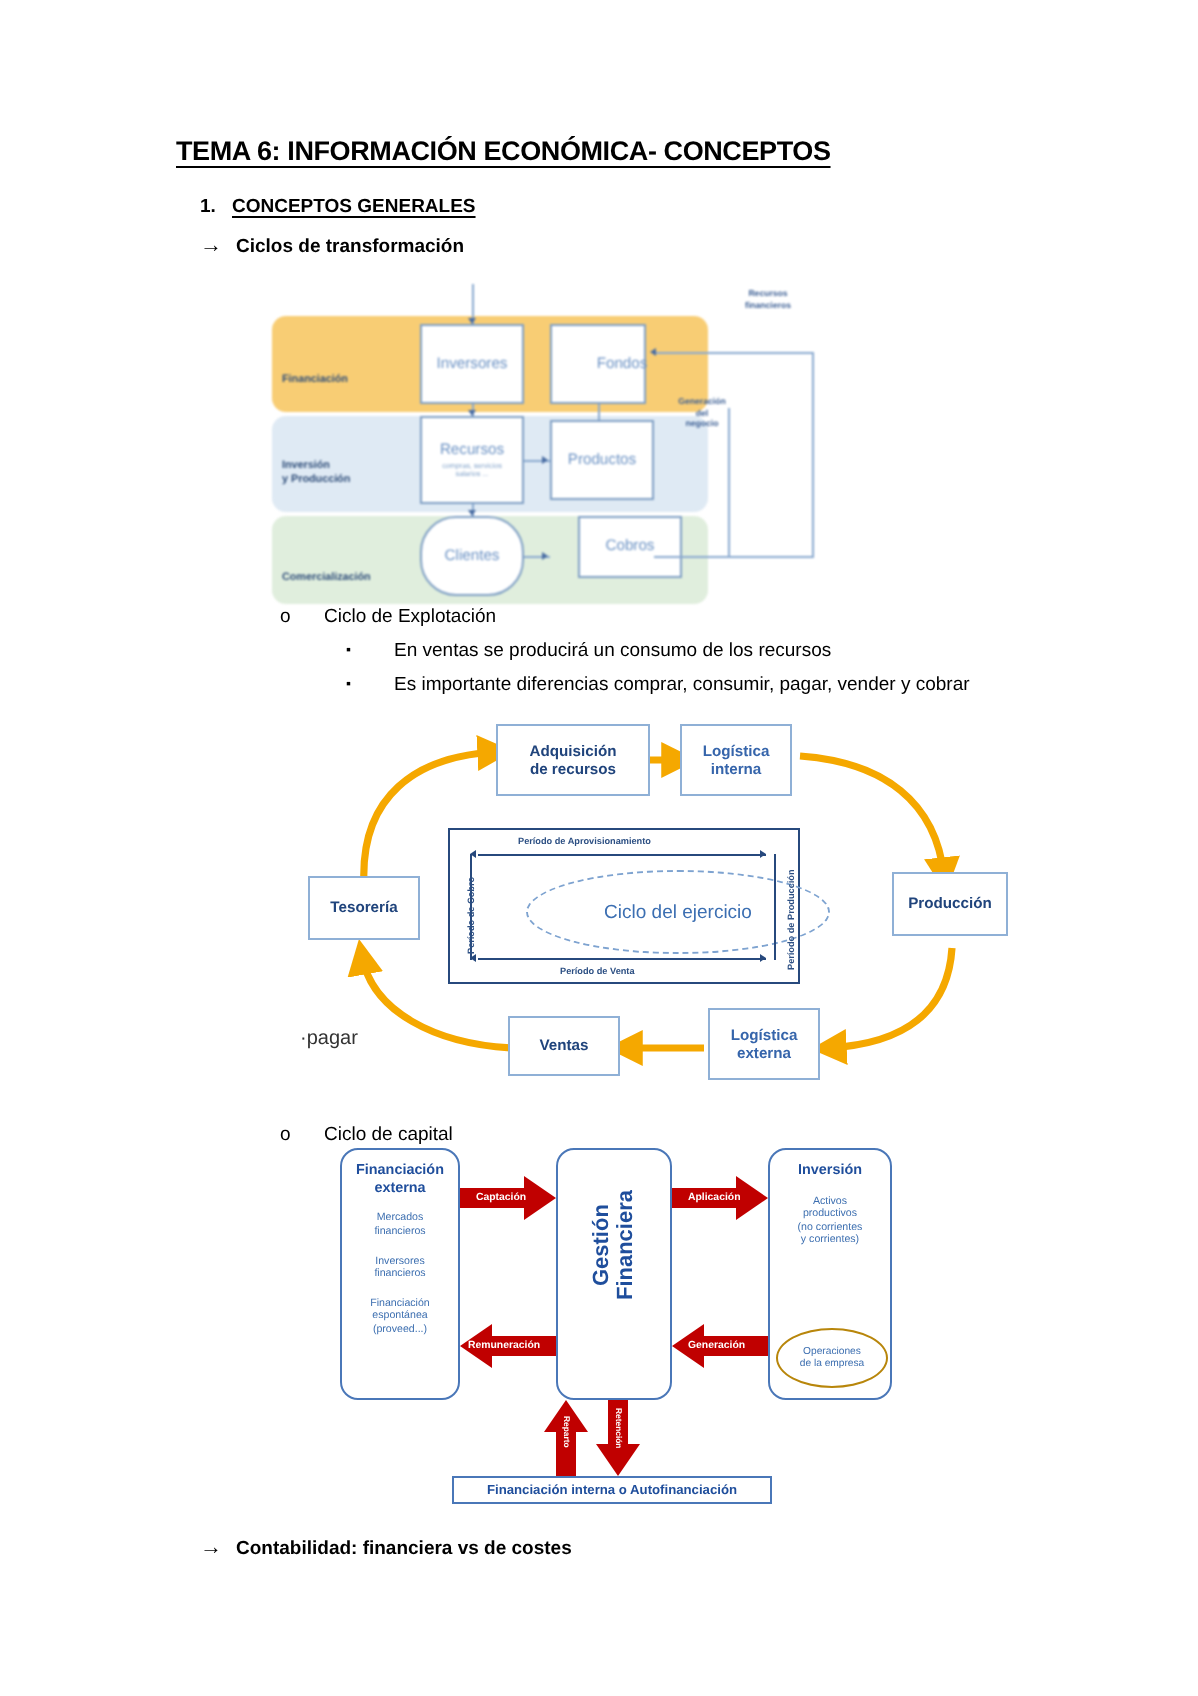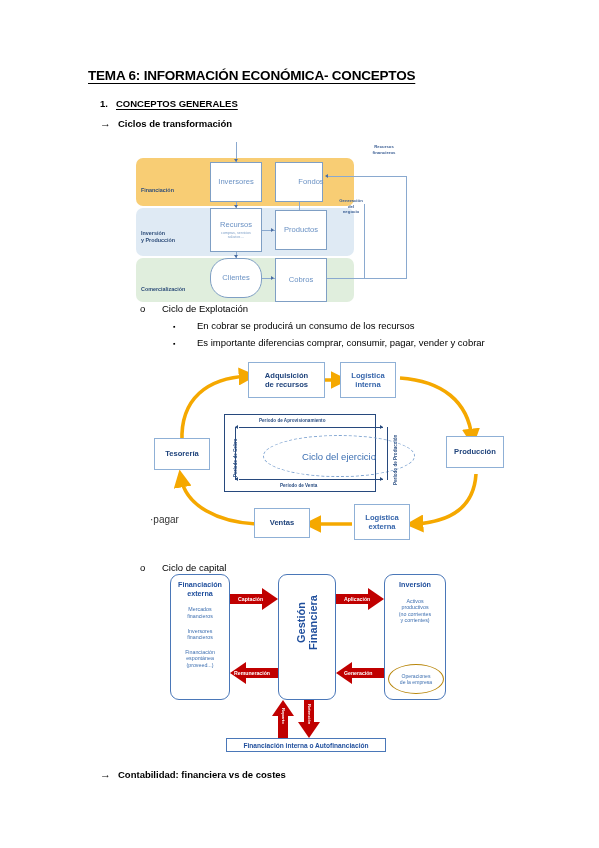--- a/index.html
+++ b/index.html
@@ -69,21 +69,21 @@
   .tri-lf{position:absolute;width:0;height:0;border-top:2.4px solid transparent;border-bottom:2.4px solid transparent;border-right:3.4px solid #4a6da3;}
 
   
   #d2{left:152px;top:356px;width:360px;height:190px;}
   #d2 .ebox{
     position:absolute;box-sizing:border-box;background:#fff;border:0.9px solid #8fb0d6;
     display:flex;align-items:center;justify-content:center;text-align:center;
     color:#20447c;font-size:7.6px;font-weight:bold;line-height:1.25;
   }
   #d2 .ebox.thin{font-weight:bold;color:#3665ab;}
-  #d2 .inner{position:absolute;left:72px;top:58px;width:152px;height:78px;box-sizing:border-box;border:1.4px solid #27497d;background:#fff;}
+  #d2 .inner{position:absolute;left:72px;top:58px;width:176px;height:78px;box-sizing:border-box;border:1.4px solid #27497d;background:#fff;}
   #d2 .ellipse{
     position:absolute;left:38px;top:20px;width:150px;height:40px;
     border:1px dashed #7ea3d0;border-radius:50%;
     display:flex;align-items:center;justify-content:center;
     color:#3c6fb2;font-size:9.5px;
   }
   #d2 .ilbl{position:absolute;font-size:4.6px;color:#2c4f83;white-space:nowrap;font-weight:bold;}
   #d2 .ilbl.vert{transform:rotate(-90deg);transform-origin:left top;}
   #d2 .iline{position:absolute;background:#27497d;}
   .tri-rt-dk{position:absolute;width:0;height:0;border-top:2.6px solid transparent;border-bottom:2.6px solid transparent;border-left:3.8px solid #27497d;}
@@ -151,21 +151,21 @@
     <div class="nodebox" style="left:78px;top:70px;width:52px;height:44px;">
       <span>Recursos</span>
       <span class="sub">compras, servicios<br>salarios ...</span>
     </div>
     <div class="nodebox" style="left:143px;top:72px;width:52px;height:40px;justify-content:center;">
       <span>Productos</span>
     </div>
     <div class="nodebox" style="left:78px;top:120px;width:52px;height:40px;border-radius:18px;">
       <span>Clientes</span>
     </div>
-    <div class="nodebox" style="left:143px;top:120px;width:52px;height:44px;">
+    <div class="nodebox" style="left:157px;top:120px;width:52px;height:31px;">
       <span>Cobros</span>
     </div>
 
     <div class="ln" style="left:104px;top:4px;width:0.8px;height:20px;"></div>
     <div class="tri-dn" style="left:101.6px;top:21px;"></div>
 
     <div class="ln" style="left:104px;top:64px;width:0.8px;height:6px;"></div>
     <div class="tri-dn" style="left:101.6px;top:67px;"></div>
 
     <div class="ln" style="left:167px;top:64px;width:0.8px;height:8px;"></div>
@@ -187,21 +187,21 @@
     <div class="ln" style="left:232px;top:66px;width:0.9px;height:74px;"></div>
 
     <div class="note" style="left:224px;top:6px;width:56px;">Recursos<br>financieros</div>
     <div class="note" style="left:196px;top:60px;width:46px;">Generación<br>del<br>negocio</div>
   </div>
 
   <div class="o-item" style="left:140px;top:303px;">
     <span class="bul">o</span><span>Ciclo de Explotación</span>
   </div>
   <div class="sq-item" style="left:173px;top:320px;">
-    <span class="bul">▪</span><span>En cobrar se producirá un consumo de los recursos</span>
+    <span class="bul">▪</span><span>En ventas se producirá un consumo de los recursos</span>
   </div>
   <div class="sq-item" style="left:173px;top:337px;">
     <span class="bul">▪</span><span>Es importante diferencias comprar, consumir, pagar, vender y cobrar</span>
   </div>
 
   <div class="diagram" id="d2">
 
     <svg class="arcs" viewBox="0 0 360 190">
       <defs>
         <marker id="ah" markerWidth="5" markerHeight="5" refX="2.6" refY="2.5" orient="auto">

